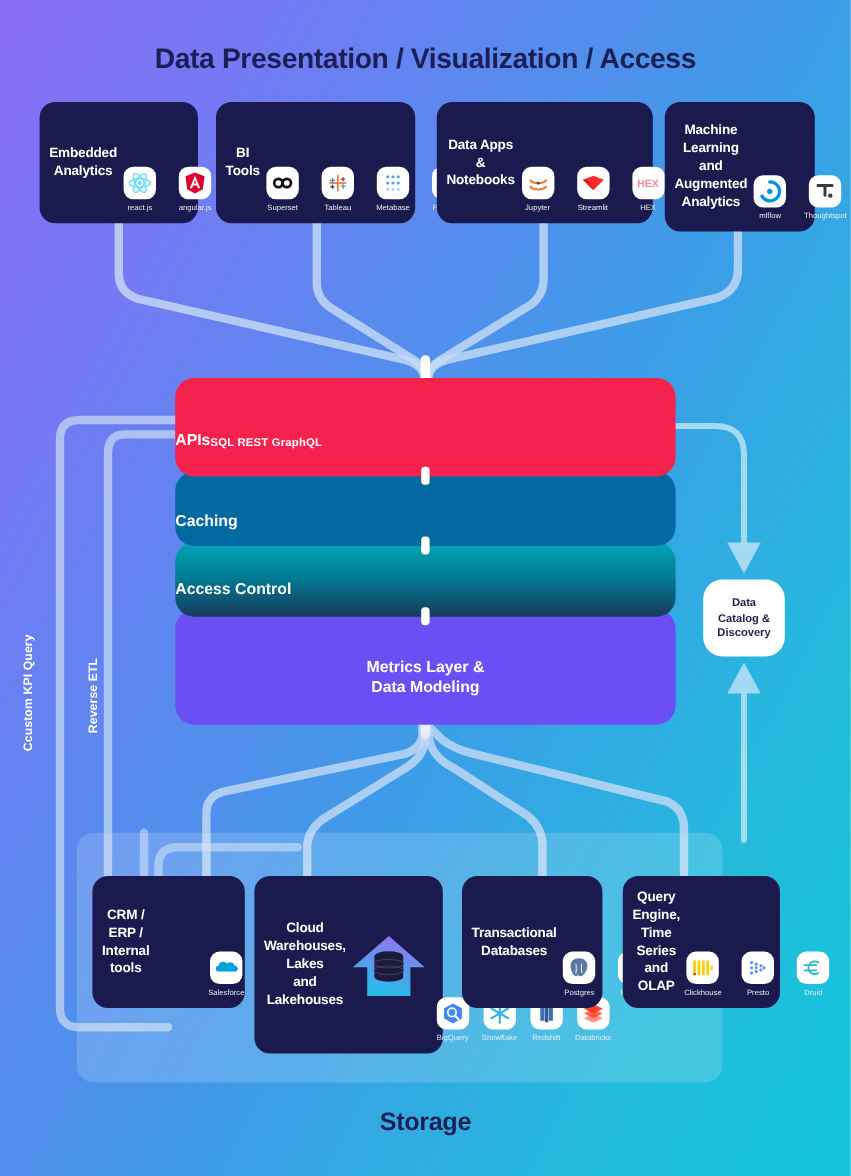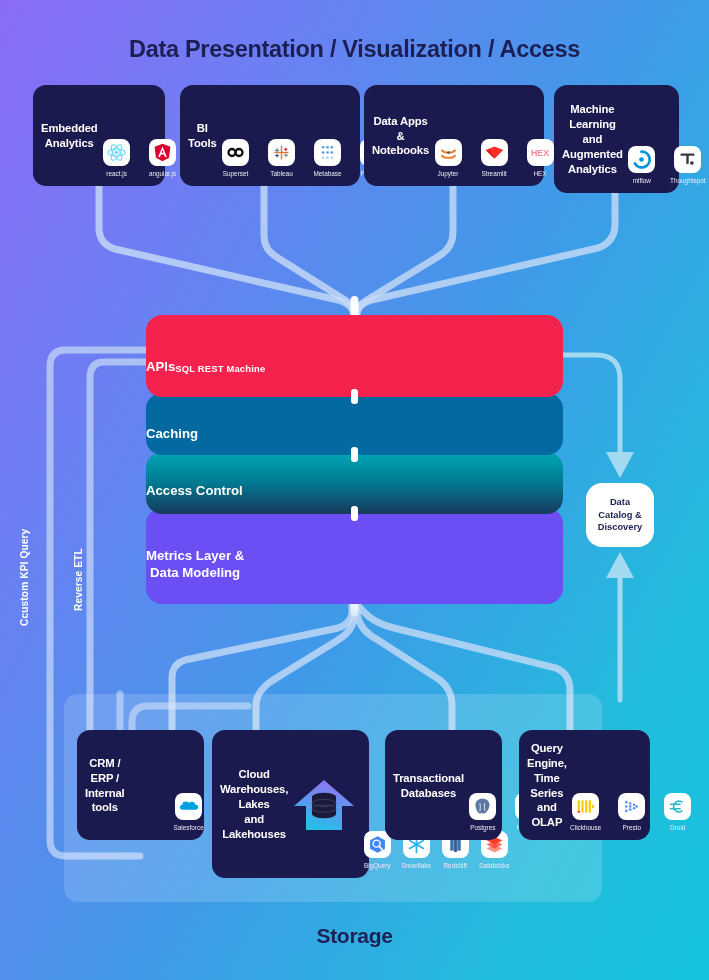--- a/index.html
+++ b/index.html
@@ -83,21 +83,21 @@
     color: #fff;
     text-align: center;
     display: flex;
     align-items: center;
   }
   .band-title { font-size: 13.2px; font-weight: bold; line-height: 1.28; }
   .band-sub { font-size: 9.4px; font-weight: bold; margin-top: 3px; letter-spacing: 0.2px; }
   #band-apis      { top: 315px; height: 82px; background: #F4224D; padding-top: 22px; z-index: 4; }
   #band-caching   { top: 393px; height: 62px; background: #0369a1; padding-top: 20px; z-index: 3; }
   #band-access    { top: 452px; height: 62px; background: linear-gradient(180deg,#00A6B4 0%,#007E96 45%,#173A5C 100%); padding-top: 16px; z-index: 2; }
-  #band-metrics   { top: 508px; height: 96px; background: #6B4FF5; padding-top: 17px; z-index: 1; }
+  #band-metrics   { top: 508px; height: 96px; background: #6B4FF5; padding-top: 17px; z-index: 1; justify-content: center; }
 
   .band-pin {
     position: absolute;
     width: 7px; height: 15px;
     background: #ffffff;
     border-radius: 3px;
     left: 50%;
     margin-left: -3.5px;
   }
 
@@ -229,21 +229,21 @@
           <svg width="21" height="21" viewBox="0 0 24 24">
               <path d="M2 4 H6.5 L12 14 L17.5 4 H22 L12 21 Z" fill="#41B883"></path>
               <path d="M6.5 4 H10 L12 7.6 L14 4 H17.5 L12 14 Z" fill="#35495E"></path>
             </svg>
         </div>
         <div class="tool-label">vue.js</div>
       </div>
     </div>
   </div>
 
-  <div class="card" style="left:180px; top:85px; width:180px; height:101px;">
+  <div class="card" style="left:180px; top:85px; width:166px; height:101px;">
     <div class="card-title">BI Tools</div>
     <div class="tools">
       <div class="tool">
         <div class="tool-ico">
           <svg width="21" height="21" viewBox="0 0 24 24">
               <g fill="none" stroke="#111" stroke-width="2.6">
                 <circle cx="8" cy="12" r="4"></circle>
                 <circle cx="16" cy="12" r="4"></circle>
               </g>
             </svg>
@@ -386,21 +386,21 @@
     <div class="band-pin" style="bottom:-7px;"></div>
   </div>
 
   <div class="band" id="band-caching">
     <div class="band-title">Caching</div>
     <div class="band-pin" style="bottom:-7px;"></div>
   </div>
 
   <div class="band" id="band-apis">
     <div class="band-title">APIs</div>
-    <div class="band-sub">SQL   REST   Machine</div>
+    <div class="band-sub">SQL   REST   GraphQL</div>
     <div class="band-pin" style="bottom:-7px;"></div>
   </div>
 
   <div id="data-catalog">
     <span style="white-space:pre-line;">Data
 Catalog &amp;
 Discovery</span>
   </div>
 
   <div class="vlabel" id="vlabel-kpi">Ccustom KPI Query</div>

